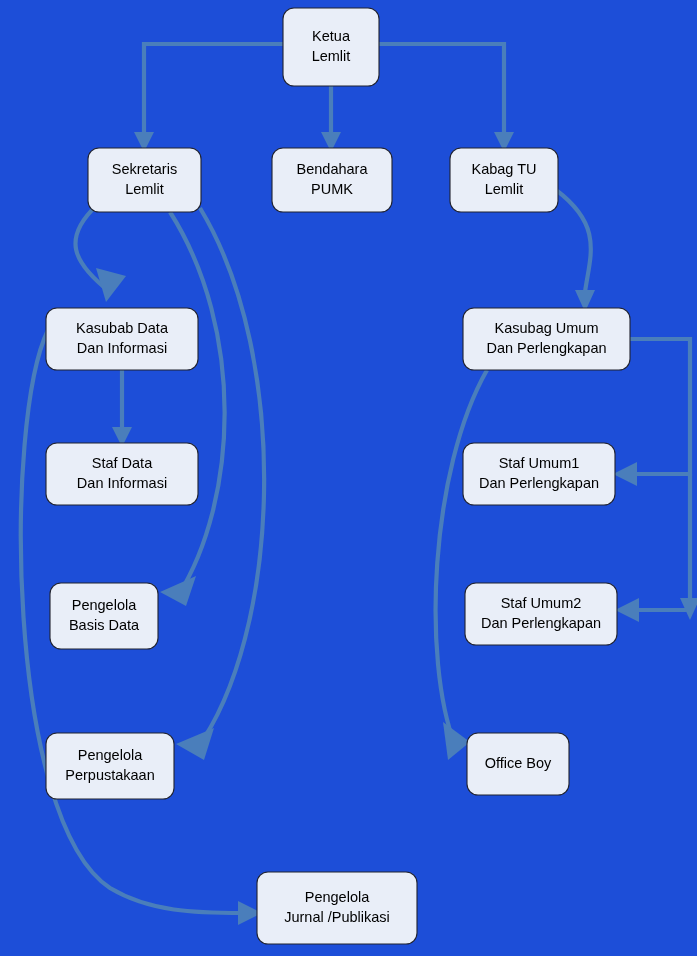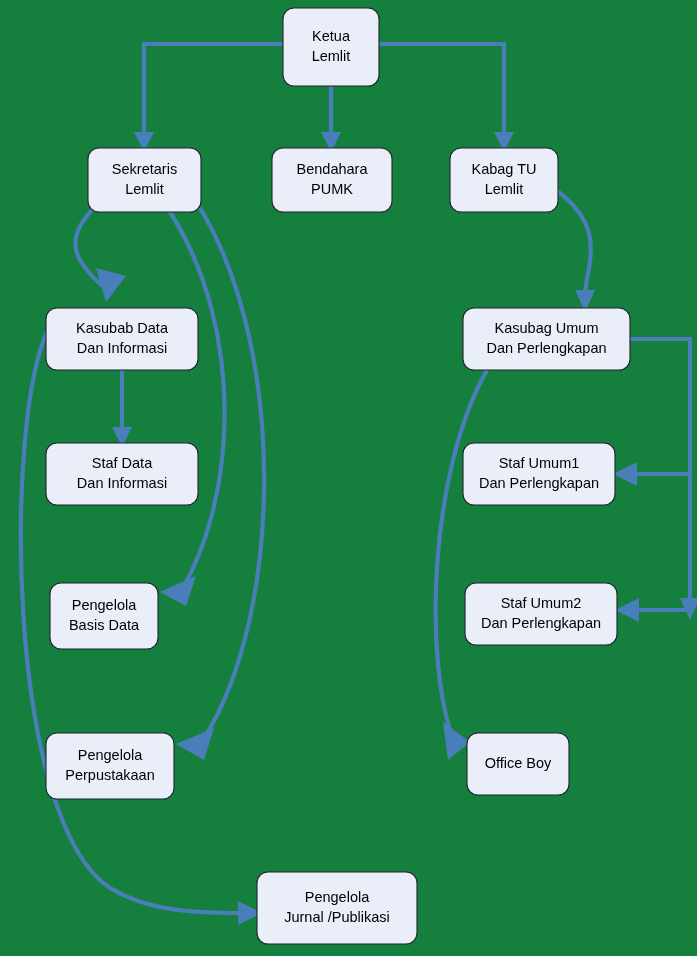--- a/index.html
+++ b/index.html
@@ -8,21 +8,21 @@
     padding: 0;
     background: #ffffff;
   }
   body {
     font-family: "Liberation Sans", sans-serif;
   }
   #diagram-root {
     position: relative;
     width: 697px;
     height: 956px;
-    background: #15803d;
+    background: #1d4ed8;
     overflow: hidden;
   }
   #org-chart-svg {
     position: absolute;
     top: 0;
     left: 0;
     width: 697px;
     height: 956px;
     display: block;
   }

